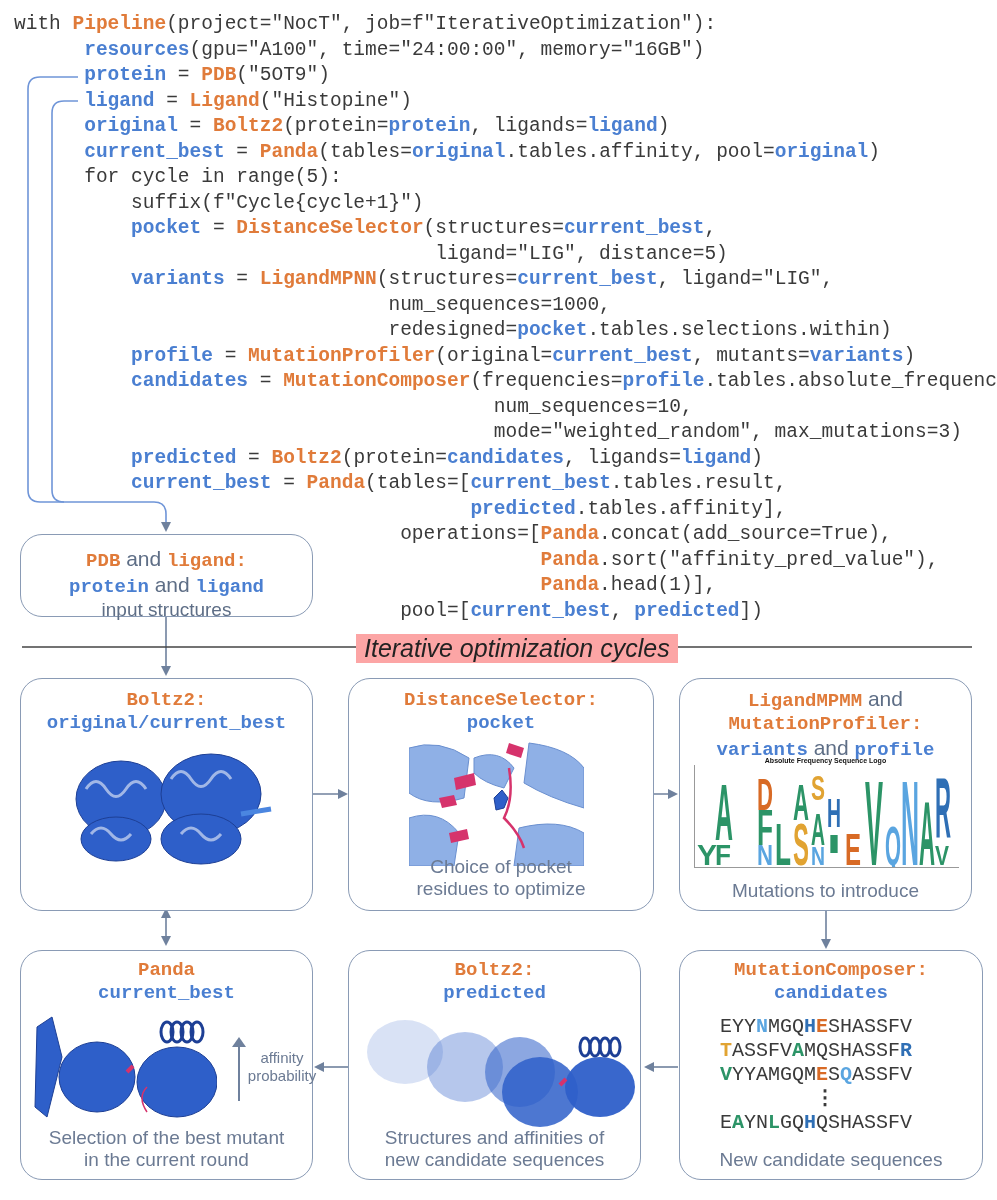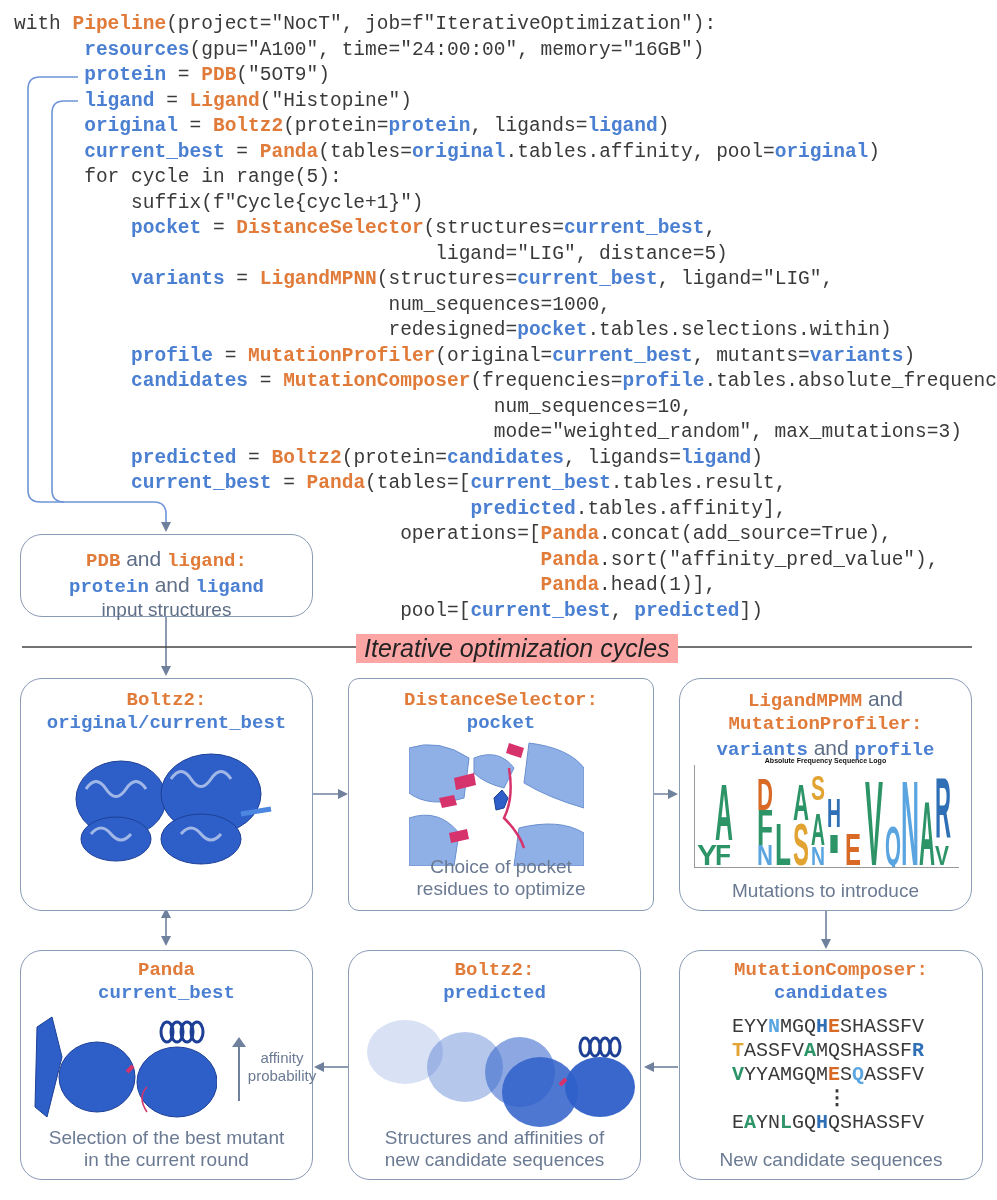--- a/index.html
+++ b/index.html
@@ -88,21 +88,21 @@
     <g fill="none" stroke="#ffffff" stroke-width="3" opacity="0.55">
       <path d="M25,50 q10,-15 20,0 t20,0 t20,0"></path>
       <path d="M110,40 q10,-15 20,0 t20,0 t20,0"></path>
       <path d="M30,95 q10,-12 20,0 t20,0"></path>
       <path d="M120,95 q10,-12 20,0 t20,0"></path>
     </g>
     <path d="M180,75 L210,70" stroke="#4b86e0" stroke-width="5"></path>
   </svg>
 </div>
 
-<div class="box" style="left:348px; top:678px; width:306px; height:233px;border-radius:11px;">
+<div class="box" style="left:348px; top:678px; width:306px; height:233px;">
   <div class="box-title" style="margin-top:10px;"><span class="fn">DistanceSelector:</span></div>
   <div class="box-title"><span class="var">pocket</span></div>
   <svg width="175" height="128" viewBox="0 0 175 128" style="position:absolute; left:60px; top:59px;">
     <rect width="175" height="128" fill="#ffffff"></rect>
     <g fill="#8fb0e6" stroke="#6a8fcf" stroke-width="1">
       <path d="M0,10 Q30,0 60,20 L55,60 Q20,70 0,55z"></path>
       <path d="M120,5 Q160,10 175,30 L175,70 Q140,60 115,45z"></path>
       <path d="M0,80 Q30,70 50,95 L45,128 L0,128z"></path>
       <path d="M110,90 Q150,80 175,95 L175,128 L105,128z"></path>
       <path d="M65,20 Q90,10 105,30 L95,50 Q75,45 65,35z"></path>
@@ -202,21 +202,21 @@
     </g>
     <path d="M205,78 l6,-6" stroke="#d6336c" stroke-width="4"></path>
   </svg>
   <div class="box-caption" style="bottom:30px;">Structures and affinities of</div>
   <div class="box-caption" style="bottom:8px;">new candidate sequences</div>
 </div>
 
 <div class="box" style="left:679px; top:950px; width:304px; height:230px;">
   <div class="box-title" style="margin-top:8px;"><span class="fn">MutationComposer:</span></div>
   <div class="box-title"><span class="var">candidates</span></div>
-  <div id="seqs" style="position:absolute; left:52px; top:64px; width:210px;">
+  <div id="seqs" style="position:absolute; left:40px; top:64px; width:210px;">
       <div class="seq"><span>EYY</span><span class="m-lblue">N</span><span>MGQ</span><span class="m-blue">H</span><span class="m-orange">E</span><span>SHASSFV</span></div>
       <div class="seq"><span class="m-gold">T</span><span>ASSFV</span><span class="m-green">A</span><span>MQSHASSF</span><span class="m-blue">R</span></div>
       <div class="seq"><span class="m-green">V</span><span>YYAMGQM</span><span class="m-orange">E</span><span>S</span><span class="m-lblue">Q</span><span>ASSFV</span></div>
       <div class="seq" style="text-align: center; font-weight: bold;"><span>⋮</span></div>
       <div class="seq"><span>E</span><span class="m-green">A</span><span>YN</span><span class="m-green">L</span><span>GQ</span><span class="m-blue">H</span><span>QSHASSFV</span></div>
     </div>
   <div class="box-caption" style="bottom:8px;">New candidate sequences</div>
 </div>
 
 </body></html>

